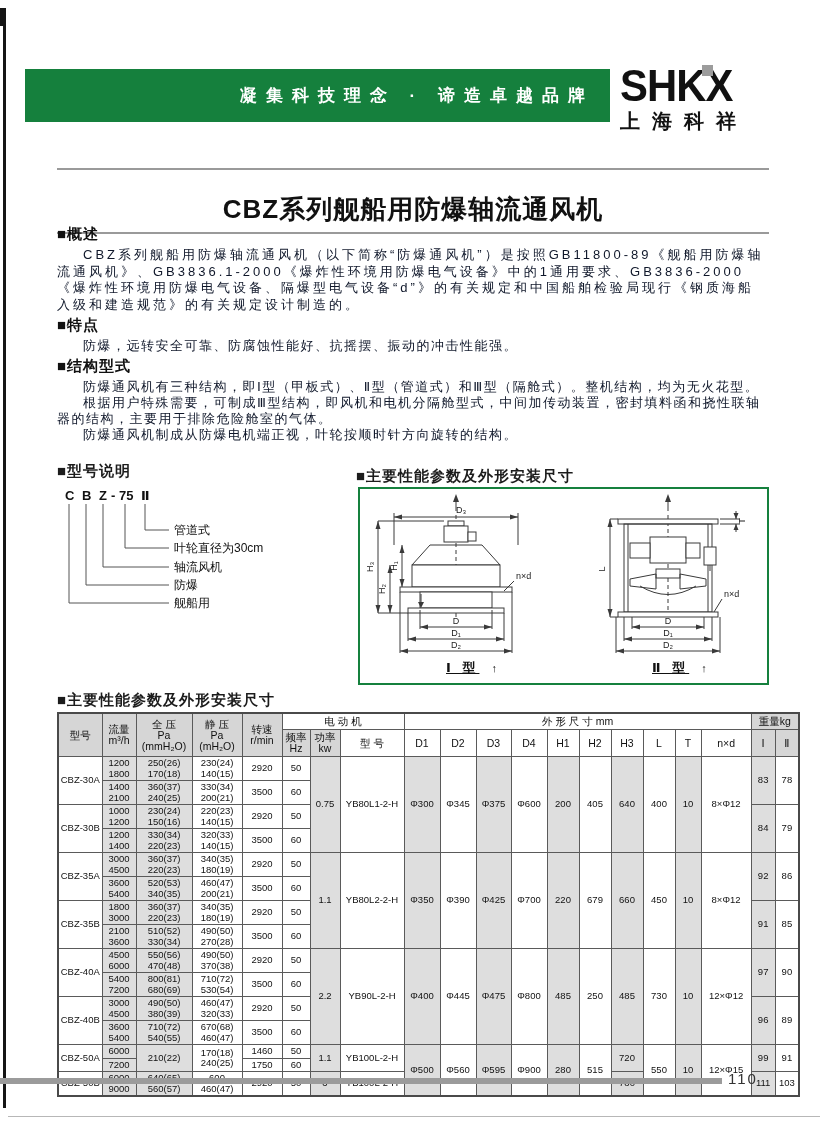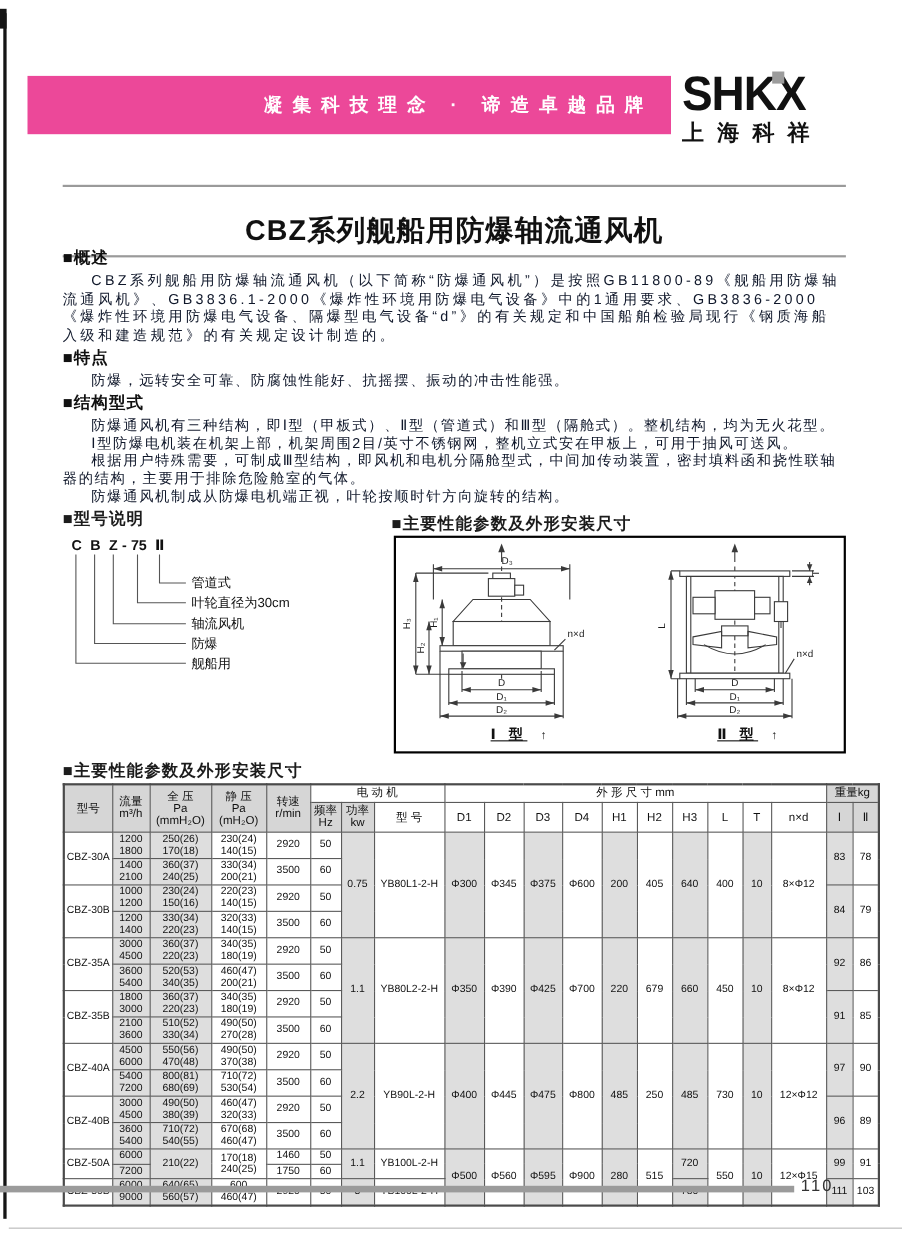--- a/index.html
+++ b/index.html
@@ -6,21 +6,21 @@
   html,body { background:#fff; }
   .page {
     position:relative; width:824px; height:1122px; margin:0 auto;
     background:#fff; overflow:hidden;
     font-family:"Liberation Sans","DejaVu Sans",sans-serif; color:#1c1c1c;
   }
   .edge-line { position:absolute; left:3px; top:12px; width:3px; height:1096px; background:#151515; }
   .edge-notch { position:absolute; left:0; top:8px; width:6px; height:18px; background:#151515; }
 
   
-  .banner { position:absolute; left:25px; top:69px; width:585px; height:53px; background:#ec4899; }
+  .banner { position:absolute; left:25px; top:69px; width:585px; height:53px; background:#15803d; }
   .banner .slogan {
     display:block; line-height:53px; text-align:right; padding-right:16px;
     color:#fff; font-size:17px; font-weight:600; letter-spacing:9px; white-space:nowrap;
   }
   .logo { position:absolute; left:620px; top:64px; width:158px; text-align:left; color:#111; }
   .logo .mark { position:relative; display:block; font-size:44px; font-weight:900; letter-spacing:-1px; line-height:44px; transform:scaleX(0.95); transform-origin:left; }
   .logo .accent { position:absolute; left:82px; top:1px; width:11px; height:11px; background:#9c9c9c; }
   .logo .sub { display:block; font-size:20px; font-weight:900; letter-spacing:12px; line-height:24px; white-space:nowrap; margin-top:1px; }
 
   .title-block { position:absolute; left:57px; top:168px; width:712px; border-top:2px solid #9a9a9a; border-bottom:2px solid #9a9a9a; padding:22px 0 5px; text-align:center; }
@@ -34,21 +34,21 @@
 
   
   .legend-h { position:absolute; left:57px; top:462px; font-size:15px; font-weight:700; letter-spacing:1px; }
   .legend-svg { position:absolute; left:57px; top:486px; }
   .legend-svg text { font-size:12px; fill:#111; }
   .legend-svg .code { font-size:13px; font-weight:600; }
   .legend-svg line, .legend-svg polyline { stroke:#555; stroke-width:1; fill:none; }
 
   
   .diag-h { position:absolute; left:356px; top:467px; font-size:15px; font-weight:700; letter-spacing:1px; }
-  .diag-box { position:absolute; left:358px; top:487px; width:411px; height:198px; border:2px solid #000000; background:#fff; }
+  .diag-box { position:absolute; left:358px; top:487px; width:411px; height:198px; border:2px solid #15803d; background:#fff; }
   .diag-box svg { position:absolute; top:2px; }
   .diag-box svg.t1 { left:4px; }
   .diag-box svg.t2 { left:208px; }
   .diag-box line, .diag-box rect, .diag-box polygon, .diag-box path { stroke:#3a3a3a; stroke-width:1; fill:none; }
   .diag-box polygon.ah { fill:#3a3a3a; stroke:none; }
   .diag-box rect.solid { fill:#fff; }
   .diag-box text { font-size:9px; fill:#1c1c1c; stroke:none; }
   .diag-cap { position:absolute; bottom:6px; font-size:13px; font-weight:600; letter-spacing:4px; color:#111; }
   .diag-cap .cap-txt { text-decoration:underline; }
   .diag-cap.c1 { left:86px; }
@@ -89,21 +89,20 @@
     <h1>CBZ系列舰船用防爆轴流通风机</h1>
   </div>
 
   <div class="content-col">
     <div class="sec-h">■概述</div>
     <p class="body-p wide">CBZ系列舰船用防爆轴流通风机（以下简称“防爆通风机”）是按照GB11800-89《舰船用防爆轴流通风机》、GB3836.1-2000《爆炸性环境用防爆电气设备》中的1通用要求、GB3836-2000《爆炸性环境用防爆电气设备、隔爆型电气设备“d”》的有关规定和中国船舶检验局现行《钢质海船入级和建造规范》的有关规定设计制造的。</p>
     <div class="sec-h">■特点</div>
     <p class="body-p">防爆，远转安全可靠、防腐蚀性能好、抗摇摆、振动的冲击性能强。</p>
     <div class="sec-h">■结构型式</div>
     <p class="body-p">防爆通风机有三种结构，即Ⅰ型（甲板式）、Ⅱ型（管道式）和Ⅲ型（隔舱式）。整机结构，均为无火花型。</p>
-    <p class="body-p">Ⅰ型防爆电机装在机架上部，机架周围2目/英寸不锈钢网，整机立式安在甲板上，可用于抽风可送风。</p>
     <p class="body-p">根据用户特殊需要，可制成Ⅲ型结构，即风机和电机分隔舱型式，中间加传动装置，密封填料函和挠性联轴器的结构，主要用于排除危险舱室的气体。</p>
     <p class="body-p">防爆通风机制成从防爆电机端正视，叶轮按顺时针方向旋转的结构。</p>
   </div>
 
   <div class="legend-h">■型号说明</div>
   <svg class="legend-svg" width="300" height="132" viewBox="0 0 300 132">
     <text class="code" x="8" y="14">C</text>
     <text class="code" x="25" y="14">B</text>
     <text class="code" x="42" y="14">Z</text>
     <text class="code" x="54" y="14">-</text>

